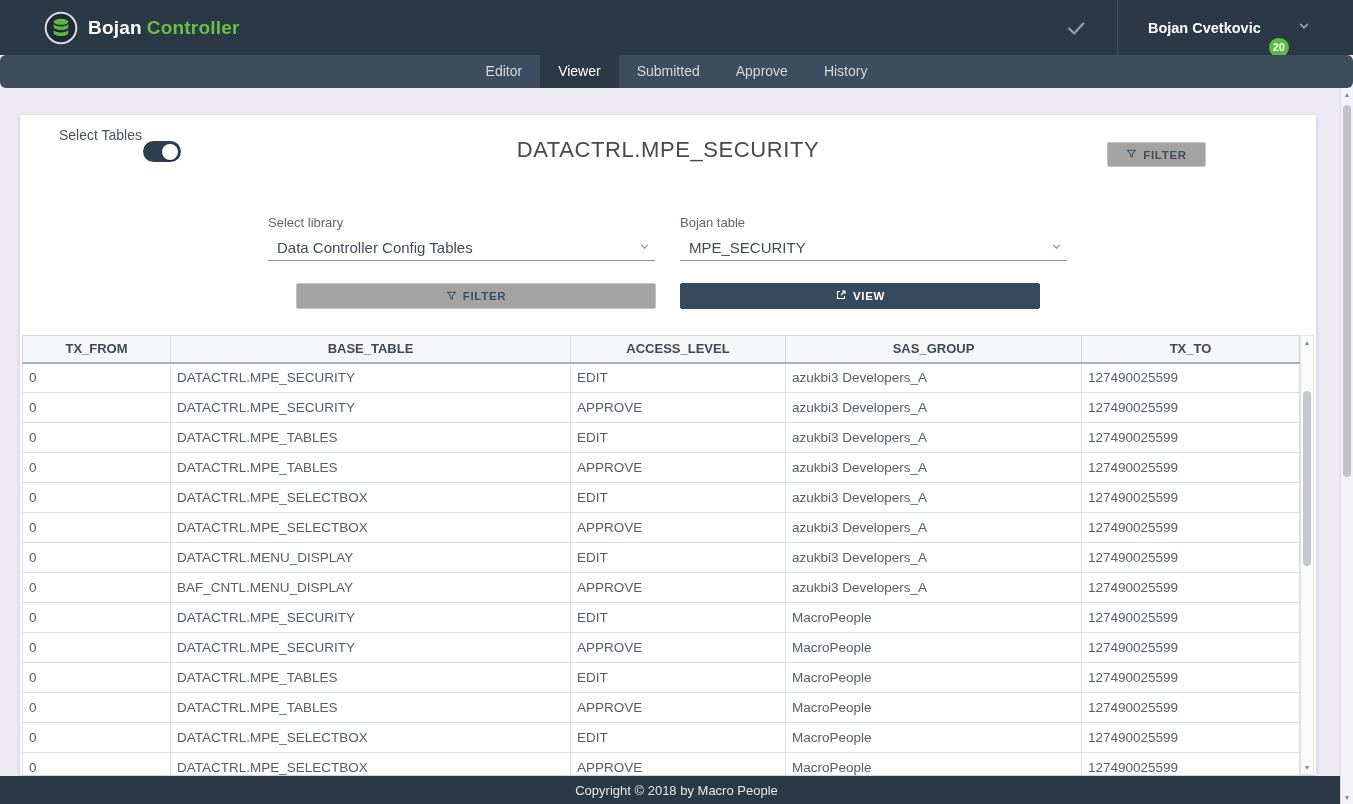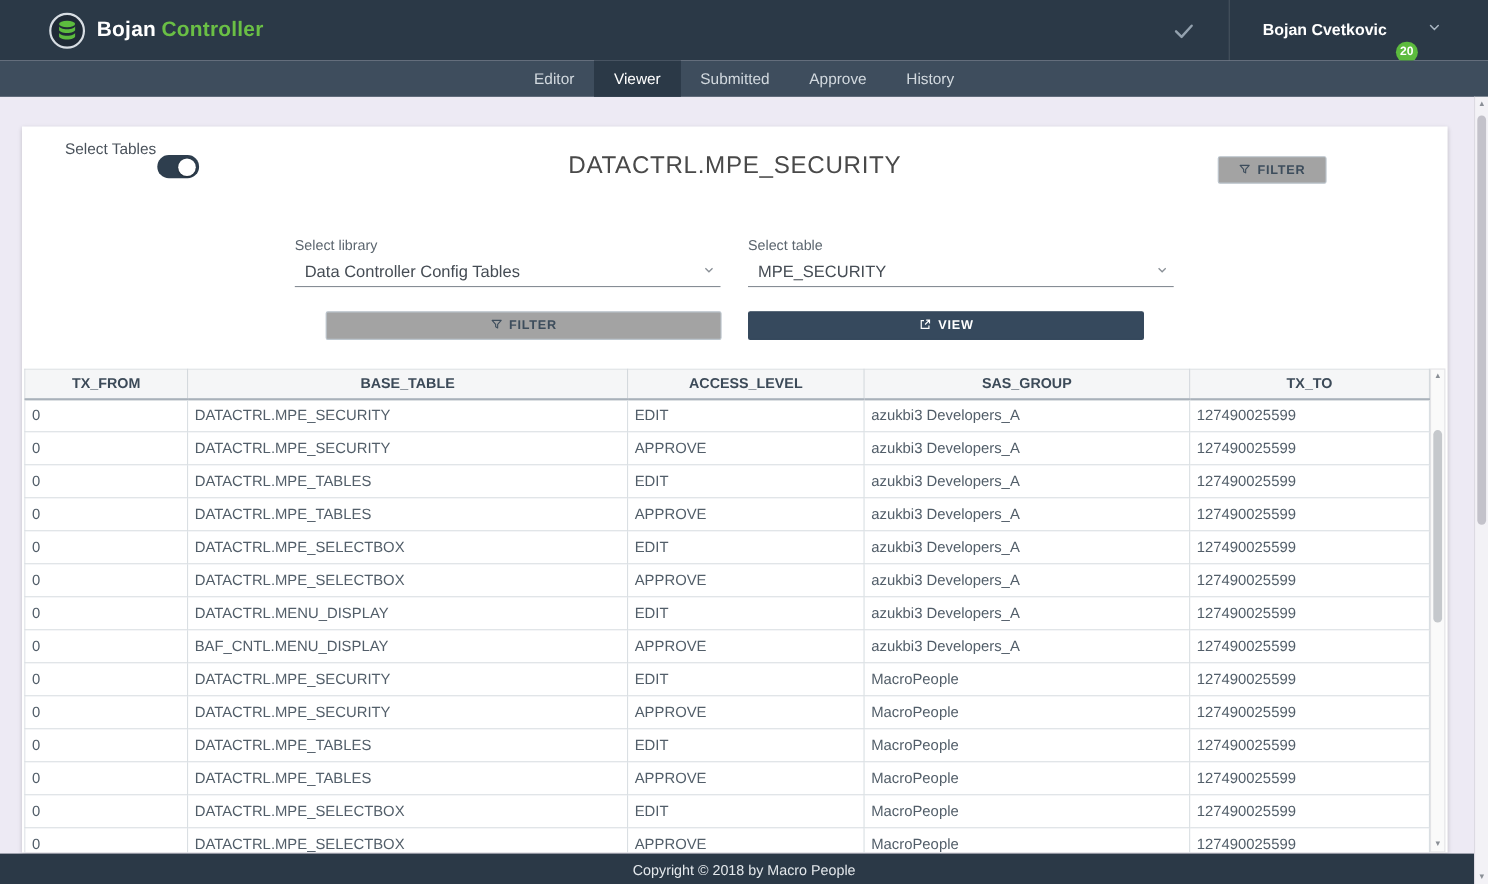--- a/index.html
+++ b/index.html
@@ -16,21 +16,21 @@
   .flex-spacer { flex:1; }
   .nav-check { margin-right:30px; display:flex; align-items:center; cursor:pointer; }
   .nav-divider { width:1px; height:55px; background:rgba(255,255,255,.13); }
   .user { display:flex; align-items:center; gap:8px; height:55px; padding:0 42px 0 30px; cursor:pointer; }
   .user-name { font-size:14.5px; font-weight:bold; color:#ffffff; }
   .badge { min-width:19px; height:19px; border-radius:10px; background:#5cbb3e; color:#fff;
            font-size:11px; font-weight:bold; line-height:19px; text-align:center; padding:0 4px;margin-top:40px; }
 
   
   .tabbar { position:absolute; top:55px; left:0; width:100%; height:33px; background:#3e4d5d;
-            display:flex; justify-content:center; }
+            display:flex; justify-content:center;border-radius:6px; }
   .tab { height:33px; line-height:33px; padding:0 18px; font-size:14px; color:#d2d9df; cursor:pointer; }
   .tab.active { background:#2b3947; color:#ffffff; }
 
   
   .card { position:absolute; left:20px; top:115px; width:1296px; height:660px; background:#fff;
           box-shadow:0 1px 4px rgba(0,0,0,.18); }
 
   .select-tables-label { position:absolute; left:39px; top:12px; font-size:14px; color:#4a525b; }
   .toggle { position:absolute; left:123px; top:26px; width:38px; height:21px; border-radius:11px;
             background:#2e3e4e; cursor:pointer; }
@@ -148,21 +148,21 @@
     <div class="sel-label lib-label">Select library</div>
     <div class="sel-input lib-input">
       <span>Data Controller Config Tables</span>
       <span>
         <svg width="13" height="13" viewBox="0 0 24 24">
             <path d="M6 9l6 6 6-6" fill="none" stroke="#8a9097" stroke-width="2.2"></path>
           </svg>
       </span>
     </div>
 
-    <div class="sel-label tbl-label">Select table</div>
+    <div class="sel-label tbl-label">Bojan table</div>
     <div class="sel-input tbl-input">
       <span>MPE_SECURITY</span>
       <span>
         <svg width="13" height="13" viewBox="0 0 24 24">
             <path d="M6 9l6 6 6-6" fill="none" stroke="#8a9097" stroke-width="2.2"></path>
           </svg>
       </span>
     </div>
 
     <button class="btn btn-outline filter-big">

